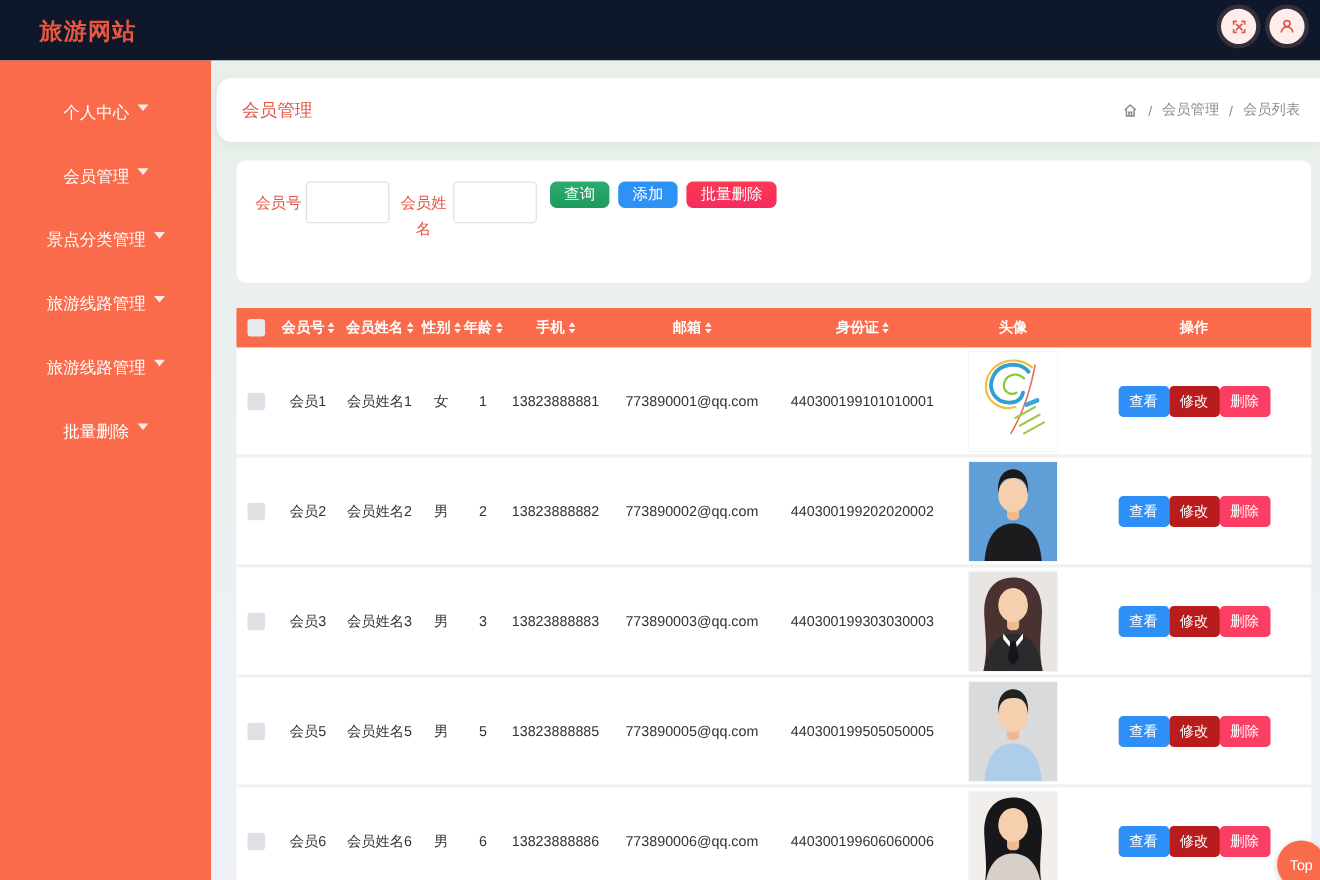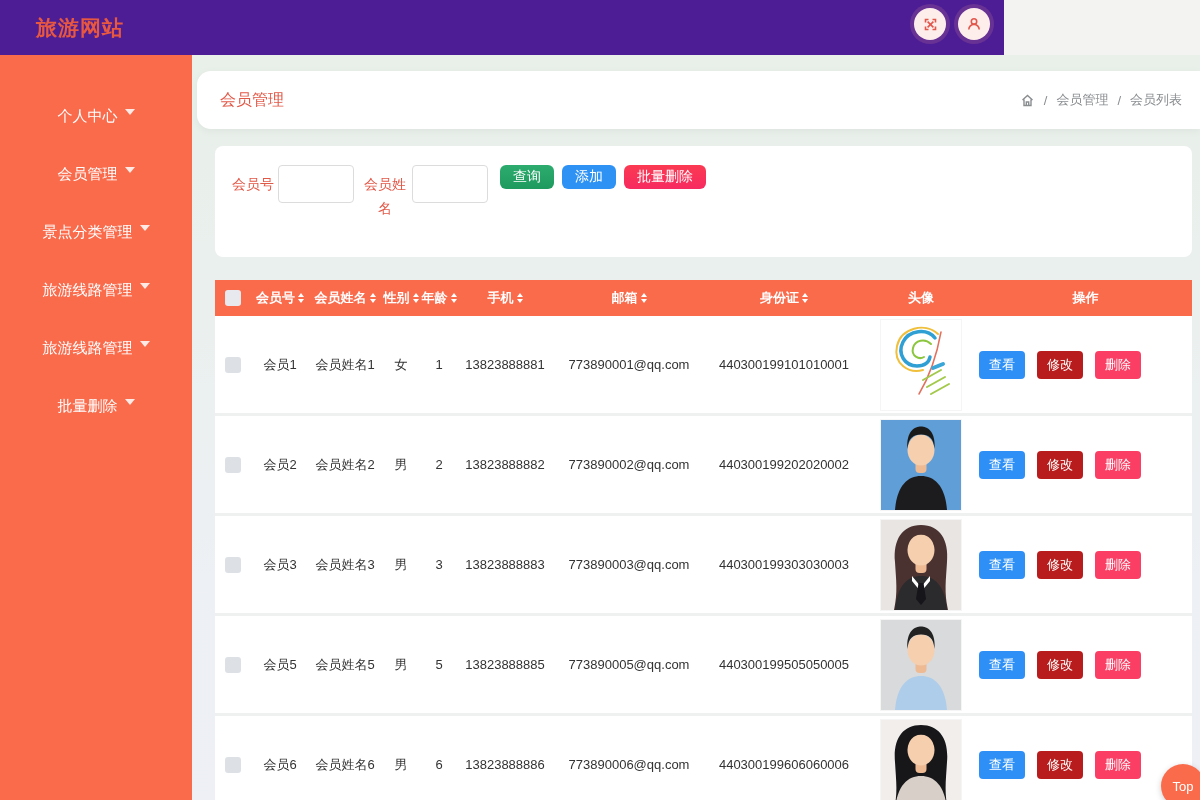--- a/index.html
+++ b/index.html
@@ -1,28 +1,28 @@
 <!DOCTYPE html>
 <html><head>
 <meta charset="utf-8">
 <style>
   * { margin:0; padding:0; box-sizing:border-box; }
   html,body { width:1200px; height:800px; overflow:hidden;
     font-family:"Liberation Sans","DejaVu Sans",sans-serif; background:#f3f4f2; }
 
   
-  .topbar { position:absolute; left:0; top:0; width:1004px; height:55px; background:#4c1d95;text-decoration:underline; }
+  .topbar { position:absolute; left:0; top:0; width:1200px; height:55px; background:#0f172a;text-decoration:underline; }
   .logo { position:absolute; left:36px; top:14px; font-size:21px; font-weight:bold; color:#e8573f; letter-spacing:1px; }
   .top-icons { position:absolute; right:14px; top:8px; display:flex; gap:12px; }
   .icon-circle { width:32px; height:32px; border-radius:50%; background:#fdeeec;
     box-shadow:0 0 0 4px rgba(250,160,145,.16); display:flex; align-items:center; justify-content:center; cursor:pointer; }
   .icon-circle svg { stroke:#e2574c; fill:none; stroke-width:1.6; }
 
   
-  .sidebar { position:absolute; left:0; top:55px; width:192px; height:745px; background:#fa6b4c; padding-top:32px; }
+  .sidebar { position:absolute; left:0; top:55px; width:192px; height:745px; background:#fa6b4c; padding-top:18px; }
   .side-item { height:58px; display:flex; align-items:center; justify-content:center;
     color:#ffffff; font-size:15px; cursor:pointer; }
   .side-item .caret { width:0; height:0; border-left:5px solid transparent; border-right:5px solid transparent;
     border-top:6px solid rgba(255,255,255,.85); margin-left:7px; transform:translateY(-4px); }
 
   
   .content { position:absolute; left:192px; top:55px; width:1008px; height:745px;
     background:linear-gradient(180deg,#e8f0e9 0%,#edf0f4 70%,#eef0f5 100%); }
   .pagehead { margin:16px 0 0 5px; height:58px; background:#ffffff; border-radius:14px 0 0 14px;
     box-shadow:0 2px 8px rgba(0,0,0,.05); display:flex; align-items:center; justify-content:space-between;
@@ -56,21 +56,21 @@
   .sort .up { border-bottom:4px solid #ffffff; }
   .sort .dn { border-top:4px solid #ffffff; }
   .cb { width:16px; height:16px; border-radius:3px; background:#dde1e6; display:inline-block; cursor:pointer; }
   .thead .cb { background:#e8e9ee; }
   .cb-cell { display:flex; justify-content:center; }
 
   .tr { height:100px; background:#ffffff; border-bottom:3px solid #eef1ef; color:#333333; font-size:13px; }
   .td { text-align:center; }
   .avatar-cell { display:flex; justify-content:center; }
   .avatar-cell svg { display:block; box-shadow:0 0 0 1px rgba(0,0,0,.04); }
-  .actions { display:flex; gap:12px; }
+  .actions { display:flex; justify-content:center; gap:0; }
   .row-btn { width:46px; height:28px; border:none; border-radius:4px; color:#fff; font-size:13px;
     cursor:pointer; font-family:inherit; }
   .row-btn.view { background:#2e90f7; }
   .row-btn.edit { background:#b91c1c; }
   .row-btn.del  { background:#fb3e63; }
 
   
   .top-fab { position:absolute; left:1161px; top:764px; width:44px; height:44px; border-radius:50%;
     background:#fa6b4c; color:#ffffff; font-size:13px; display:flex; align-items:center; justify-content:center;
     cursor:pointer; box-shadow:0 2px 6px rgba(0,0,0,.2); }

